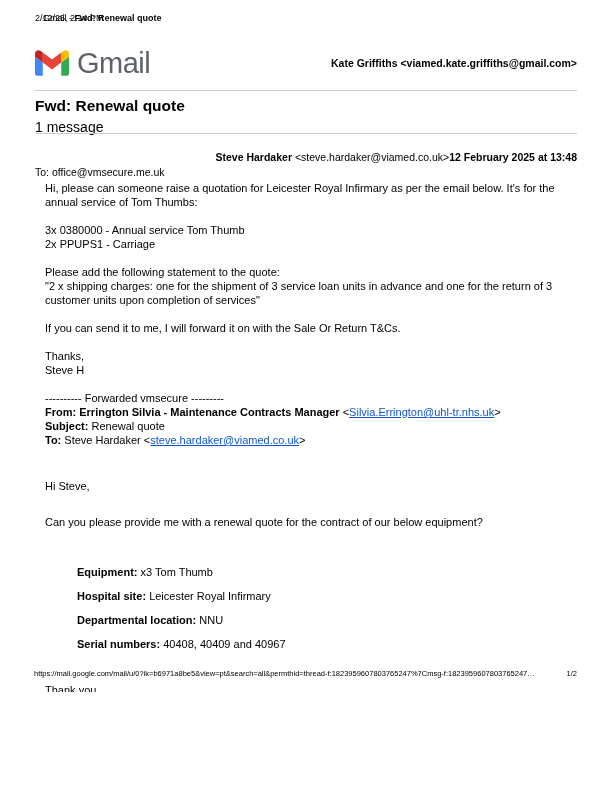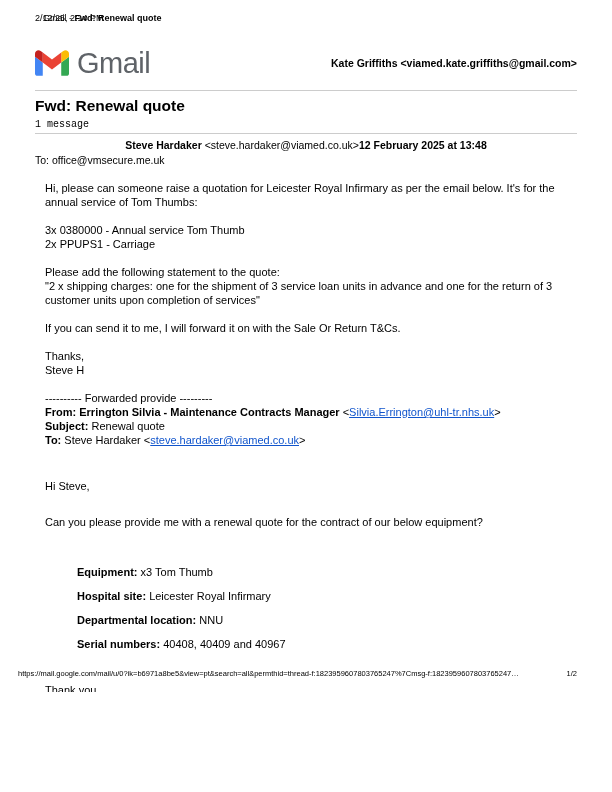--- a/index.html
+++ b/index.html
@@ -16,47 +16,47 @@
   .gmail-header { position:absolute; top:46px; left:35px; right:35px; height:34px;
                   display:flex; align-items:center; justify-content:space-between; }
   .logo-group { display:flex; align-items:center; gap:8px; }
   .logo-group svg { width:34px; height:26px; display:block; }
   .logo-text { font-size:29px; color:#5f6368; letter-spacing:-0.5px; }
   .account { font-size:10.5px; font-weight:bold; }
 
   .hr1 { position:absolute; top:90px; left:35px; right:35px; border-top:1px solid #cccccc; }
   .subject-block { position:absolute; top:97px; left:35px; right:35px; }
   .subject { font-size:15.5px; font-weight:bold; margin:0; }
-  .msg-count { font-size:10px; margin-top:4px;font-family:Liberation Mono, monospace; }
+  .msg-count { font-size:14px; margin-top:4px; }
   .hr2 { position:absolute; top:133px; left:35px; right:35px; border-top:1px solid #cccccc; }
 
   
   .message-header { position:absolute; top:139px; left:35px; right:35px; font-size:10.5px; }
-  .sender-row { display:flex; justify-content:center; }
+  .sender-row { display:flex; justify-content:flex-end;margin-top:12px; }
   .sender-name { font-weight:bold; }
   .msg-date { font-weight:bold; white-space:nowrap; }
   .to-row { margin-top:3px; }
 
   
   .body { position:absolute; top:181px; left:45px; width:532px; font-size:11px; line-height:14px; }
   .body p { margin:0 0 14px 0; }
   .body p.tight { margin-bottom:0; }
   .fwd-header { margin:0 0 0 0; }
   .fwd-header div { line-height:14px; }
   .lbl { font-weight:bold; }
   a.maillink { color:#1155cc; text-decoration:underline; cursor:pointer; }
 
   .fwd-greeting { margin-top:32px !important; }
   .fwd-request { margin-top:22px !important; margin-bottom:0 !important; }
   .fields { margin-top:36px; }
   .field-row { line-height:14px; margin-bottom:10px;padding-left:32px; }
   .closing { margin-top:32px !important; }
 
   
-  .print-footer { position:absolute; left:18px; right:35px; bottom:14px; font-size:7.5px;
+  .print-footer { position:absolute; left:34px; right:35px; bottom:14px; font-size:7.5px;
                   display:flex; justify-content:space-between; align-items:baseline; }
   .footer-url { max-width:520px; overflow:hidden; white-space:nowrap; }
 </style>
 </head>
 <body>
 
 <div class="page">
 
   <div class="print-header">
     <span class="print-timestamp">2/12/25, 2:14 PM</span>
@@ -104,21 +104,21 @@
 
     <p class="tight">Please add the following statement to the quote:</p>
     <p>"2 x shipping charges: one for the shipment of 3 service loan units in advance and one for the return of 3 customer units upon completion of services"</p>
 
     <p>If you can send it to me, I will forward it on with the Sale Or Return T&amp;Cs.</p>
 
     <p class="tight">Thanks,</p>
     <p>Steve H</p>
 
     <div class="fwd-header">
-      <div>---------- Forwarded provide ---------</div>
+      <div>---------- Forwarded vmsecure ---------</div>
       <div><span class="lbl">From: </span><span class="lbl">Errington Silvia - Maintenance Contracts Manager</span><span> &lt;</span><a class="maillink">Silvia.Errington@uhl-tr.nhs.uk</a><span>&gt;</span></div>
       <div><span class="lbl">Subject: </span><span>Renewal quote</span></div>
       <div><span class="lbl">To: </span><span>Steve Hardaker</span><span> &lt;</span><a class="maillink">steve.hardaker@viamed.co.uk</a><span>&gt;</span></div>
     </div>
 
     <p class="fwd-greeting">Hi Steve,</p>
     <p class="fwd-request">Can you please provide me with a renewal quote for the contract of our below equipment?</p>
 
     <div class="fields">
       <div class="field-row"><span class="lbl">Equipment:</span><span> x3 Tom Thumb</span></div>

